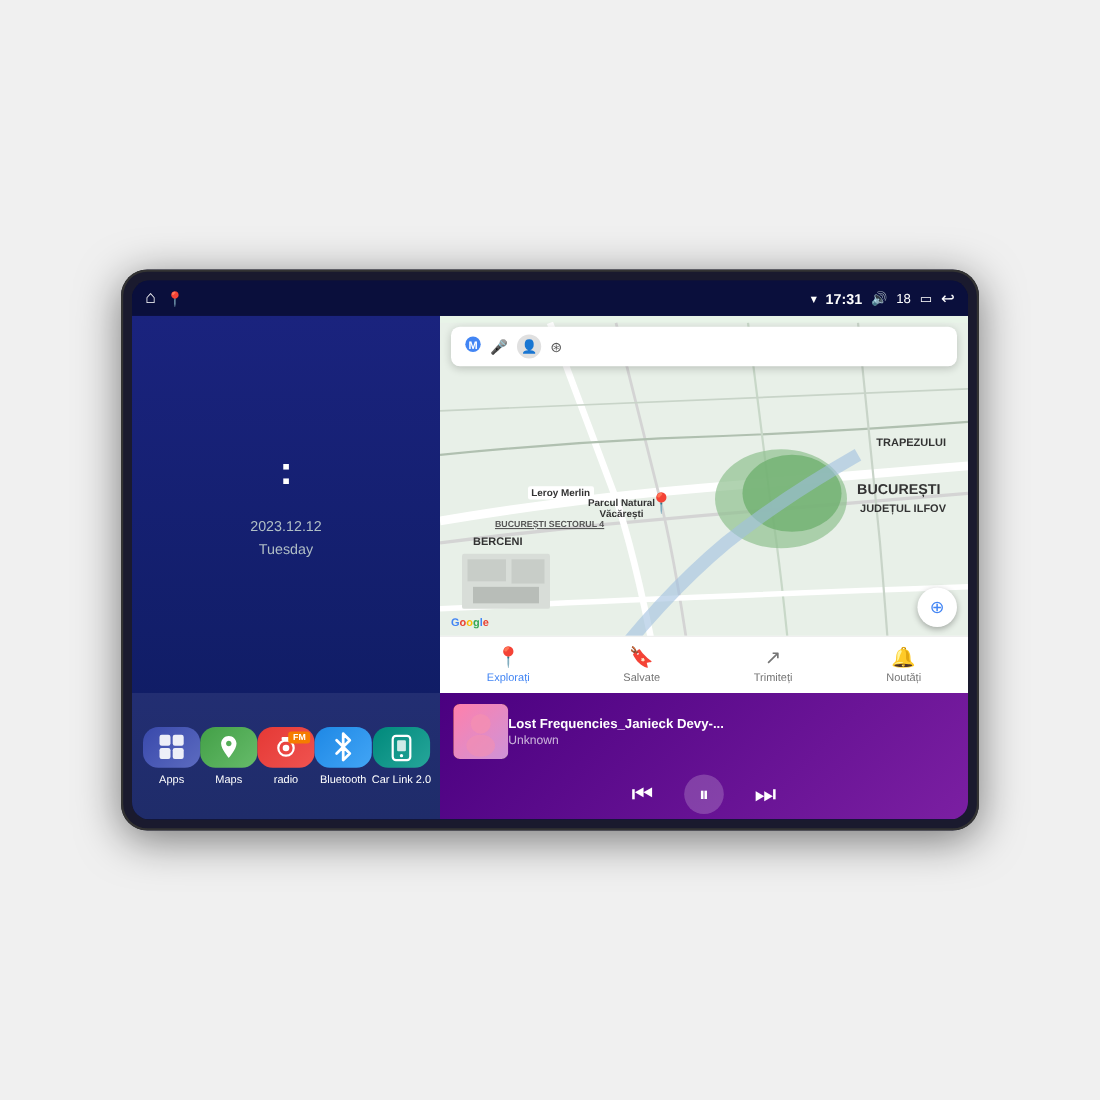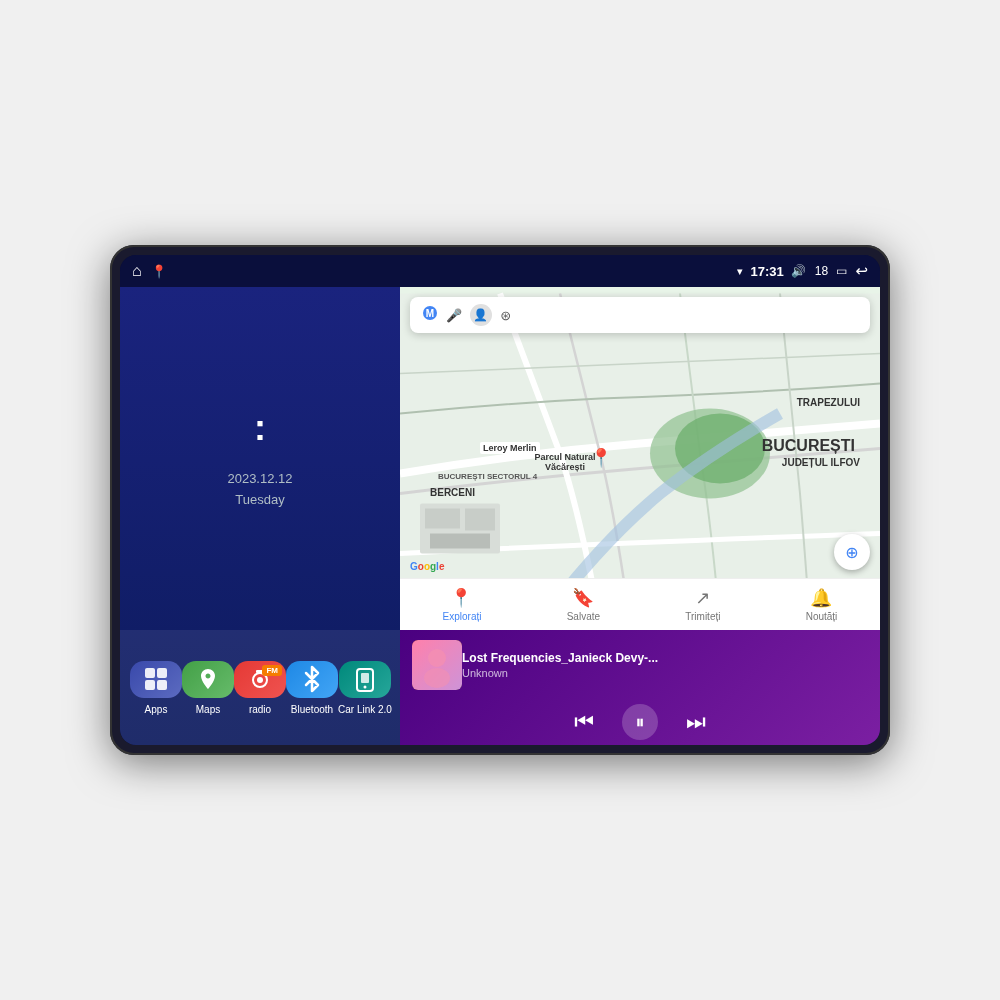--- a/index.html
+++ b/index.html
@@ -500,26 +500,26 @@
             <rect x="30" y="240" width="60" height="15" fill="#b8bdb8"></rect>
 
             <path d="M0,80 Q240,70 480,60" stroke="#c8d4c8" stroke-width="1.5" fill="none"></path>
             <path d="M380,0 Q390,100 400,200 Q405,260 410,330" stroke="#c8d4c8" stroke-width="2" fill="none"></path>
 
             <path d="M140,330 Q200,250 260,200 Q310,160 380,120" stroke="#a0c0e0" stroke-width="12" fill="none" opacity="0.6"></path>
           </svg>
 
           
           <div class="map-label" style="right: 20px; top: 110px;">TRAPEZULUI</div>
-          <div class="map-label" style="right: 25px; top: 150px; font-size: 16px;">BUCUREȘTI</div>
+          <div class="map-label" style="right: 25px; top: 150px; font-size: 13px;">BUCUREȘTI</div>
           <div class="map-label" style="right: 20px; top: 170px; font-size: 10px;">JUDEȚUL ILFOV</div>
           <div class="map-label" style="left: 30px; top: 200px; font-size: 10px;">BERCENI</div>
           <div class="map-label" style="left: 80px; top: 155px; font-size: 9px; background: white; padding: 1px 3px; border-radius: 2px;">Leroy Merlin</div>
           <div class="map-label" style="left: 120px; top: 165px; font-size: 9px; max-width: 90px; text-align: center;">Parcul Natural Văcărești</div>
-          <div class="map-label" style="left: 38px; top: 185px; font-size: 8px; color: #555;">BUCUREȘTI SECTORUL 4</div>
+          <div class="map-label" style="left: 50px; top: 185px; font-size: 8px; color: #555; text-decoration: underline;">BUCUREȘTI SECTORUL 4</div>
 
           
           <div class="map-pin" style="left: 190px; top: 160px;">📍</div>
 
           
           <div class="map-search-bar">
             <span class="map-search-icon">
               <svg width="16" height="16" viewBox="0 0 16 16">
                 <circle cx="8" cy="8" r="7" fill="#4285F4"></circle>
                 <text x="8" y="12" text-anchor="middle" fill="white" font-size="10" font-weight="bold">M</text>

